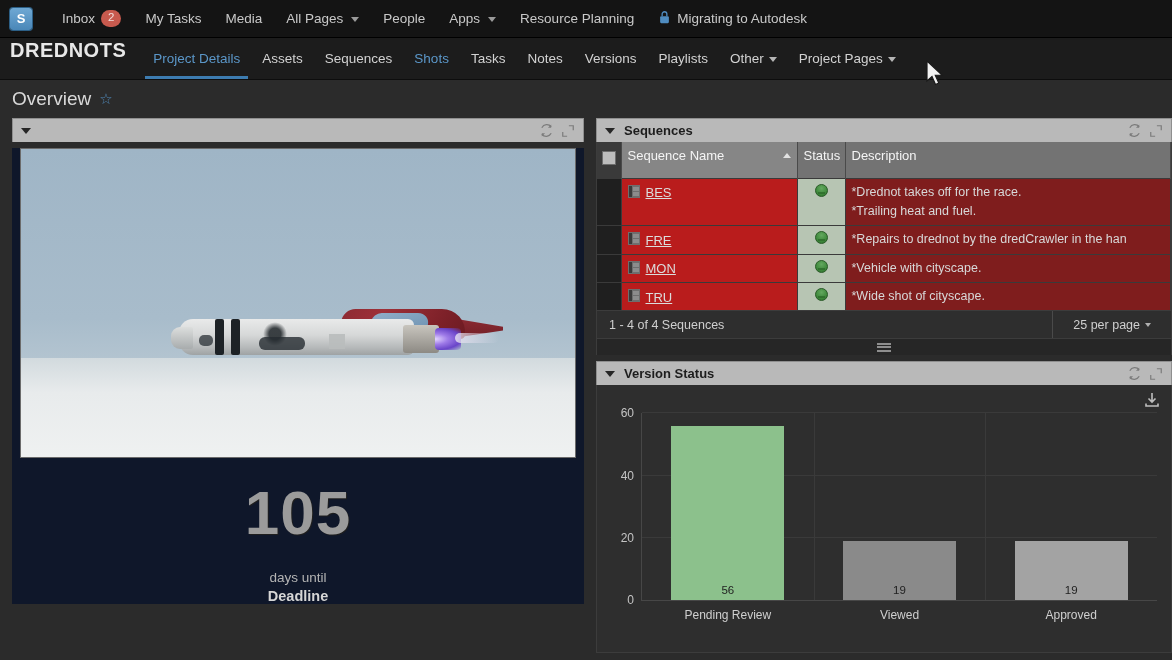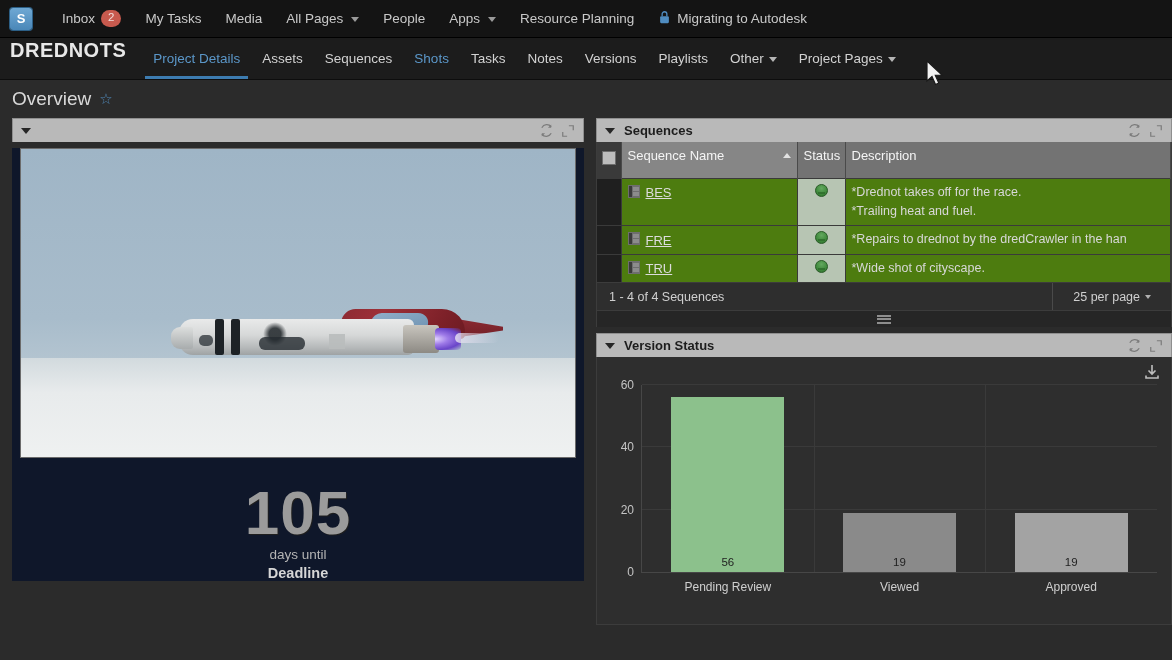--- a/index.html
+++ b/index.html
@@ -205,21 +205,21 @@
 
   
   .countdown {
     margin-top: 24px; text-align: center; color: #9d9d9d;
   }
   .cd-number {
     font-size: 62px; font-weight: bold; color: #9b9b9b;
     line-height: 1; letter-spacing: 1px;
     text-shadow: 1px 1px 0 #1f1f1f;
   }
-  .cd-sub { font-size: 13.5px; color: #b4b4b4; margin-top: 3px; }
+  .cd-sub { font-size: 13.5px; color: #b4b4b4; margin-top: 26px; }
   .cd-label { font-size: 14.5px; color: #d6d6d6; font-weight: bold; margin-top: 3px; }
 
   
   .table-box { background: #1a1a1a; border: 1px solid #3c3c3c; border-top: none; }
   table.seq { width: 100%; border-collapse: collapse; table-layout: fixed; }
   table.seq th {
     background: #868686; color: #f4f4f4;
     font-size: 13px; font-weight: normal; text-align: left;
     padding: 6px 6px; height: 36px; vertical-align: top;
     border-right: 1px solid #4a4a4a;
@@ -235,26 +235,26 @@
     border-left: 4px solid transparent;
     border-right: 4px solid transparent;
     border-bottom: 5px solid #e2e2e2;
     margin-top: 5px;
   }
   table.seq td {
     font-size: 12.5px; color: #d8d8d8;
     border-top: 1px solid #3a3a3a;
     border-right: 1px solid #3a3a3a;
     padding: 4px 6px; vertical-align: top;
-    background: #4d7c0f;
+    background: #b91c1c;
   }
   table.seq td.status {
     background: #b7c5b3; text-align: center; padding-top: 5px;
   }
-  table.seq td.desc { background: #4d7c0f; white-space: nowrap; overflow: hidden; }
+  table.seq td.desc { background: #7f1d1d; white-space: nowrap; overflow: hidden; }
   .seqcell { display: flex; align-items: center; gap: 6px; padding-top: 2px; }
   .seq-ico { width: 12px; height: 13px; flex: 0 0 auto; }
   .seq-link { color: #dcdcdc; text-decoration: underline; font-size: 13px; }
   .dot {
     width: 13px; height: 13px; border-radius: 50%;
     background: radial-gradient(circle at 50% 30%, #63a85f 0%, #3f8a3c 60%, #2c6b2a 100%);
     border: 1px solid #2c5c2a; display: inline-block;
   }
   .dot::after {
     content: ""; display:block; width:7px; height:2px; background:#2d6b2b;
@@ -539,20 +539,38 @@
             <tr>
               <td style="background: rgb(31, 31, 31);"></td>
               <td>
                 <div class="seqcell">
                   <span><svg class="seq-ico" viewBox="0 0 12 13">
                       <rect x="0" y="0" width="12" height="13" fill="#6e6e6e"></rect>
                       <rect x="1" y="1" width="3" height="11" fill="#3a3a3a"></rect>
                       <rect x="5" y="2" width="6" height="4" fill="#8c8c8c"></rect>
                       <rect x="5" y="7" width="6" height="4" fill="#8c8c8c"></rect>
                     </svg></span>
+                  <a class="seq-link">MON</a>
+                </div>
+              </td>
+              <td class="status"><span class="dot"></span></td>
+              <td class="desc">
+                <div class="desc-line">*Vehicle with cityscape.</div>
+              </td>
+            </tr>
+            <tr>
+              <td style="background: rgb(31, 31, 31);"></td>
+              <td>
+                <div class="seqcell">
+                  <span><svg class="seq-ico" viewBox="0 0 12 13">
+                      <rect x="0" y="0" width="12" height="13" fill="#6e6e6e"></rect>
+                      <rect x="1" y="1" width="3" height="11" fill="#3a3a3a"></rect>
+                      <rect x="5" y="2" width="6" height="4" fill="#8c8c8c"></rect>
+                      <rect x="5" y="7" width="6" height="4" fill="#8c8c8c"></rect>
+                    </svg></span>
                   <a class="seq-link">TRU</a>
                 </div>
               </td>
               <td class="status"><span class="dot"></span></td>
               <td class="desc">
                 <div class="desc-line">*Wide shot of cityscape.</div>
               </td>
             </tr>
           </tbody>
       </table>

